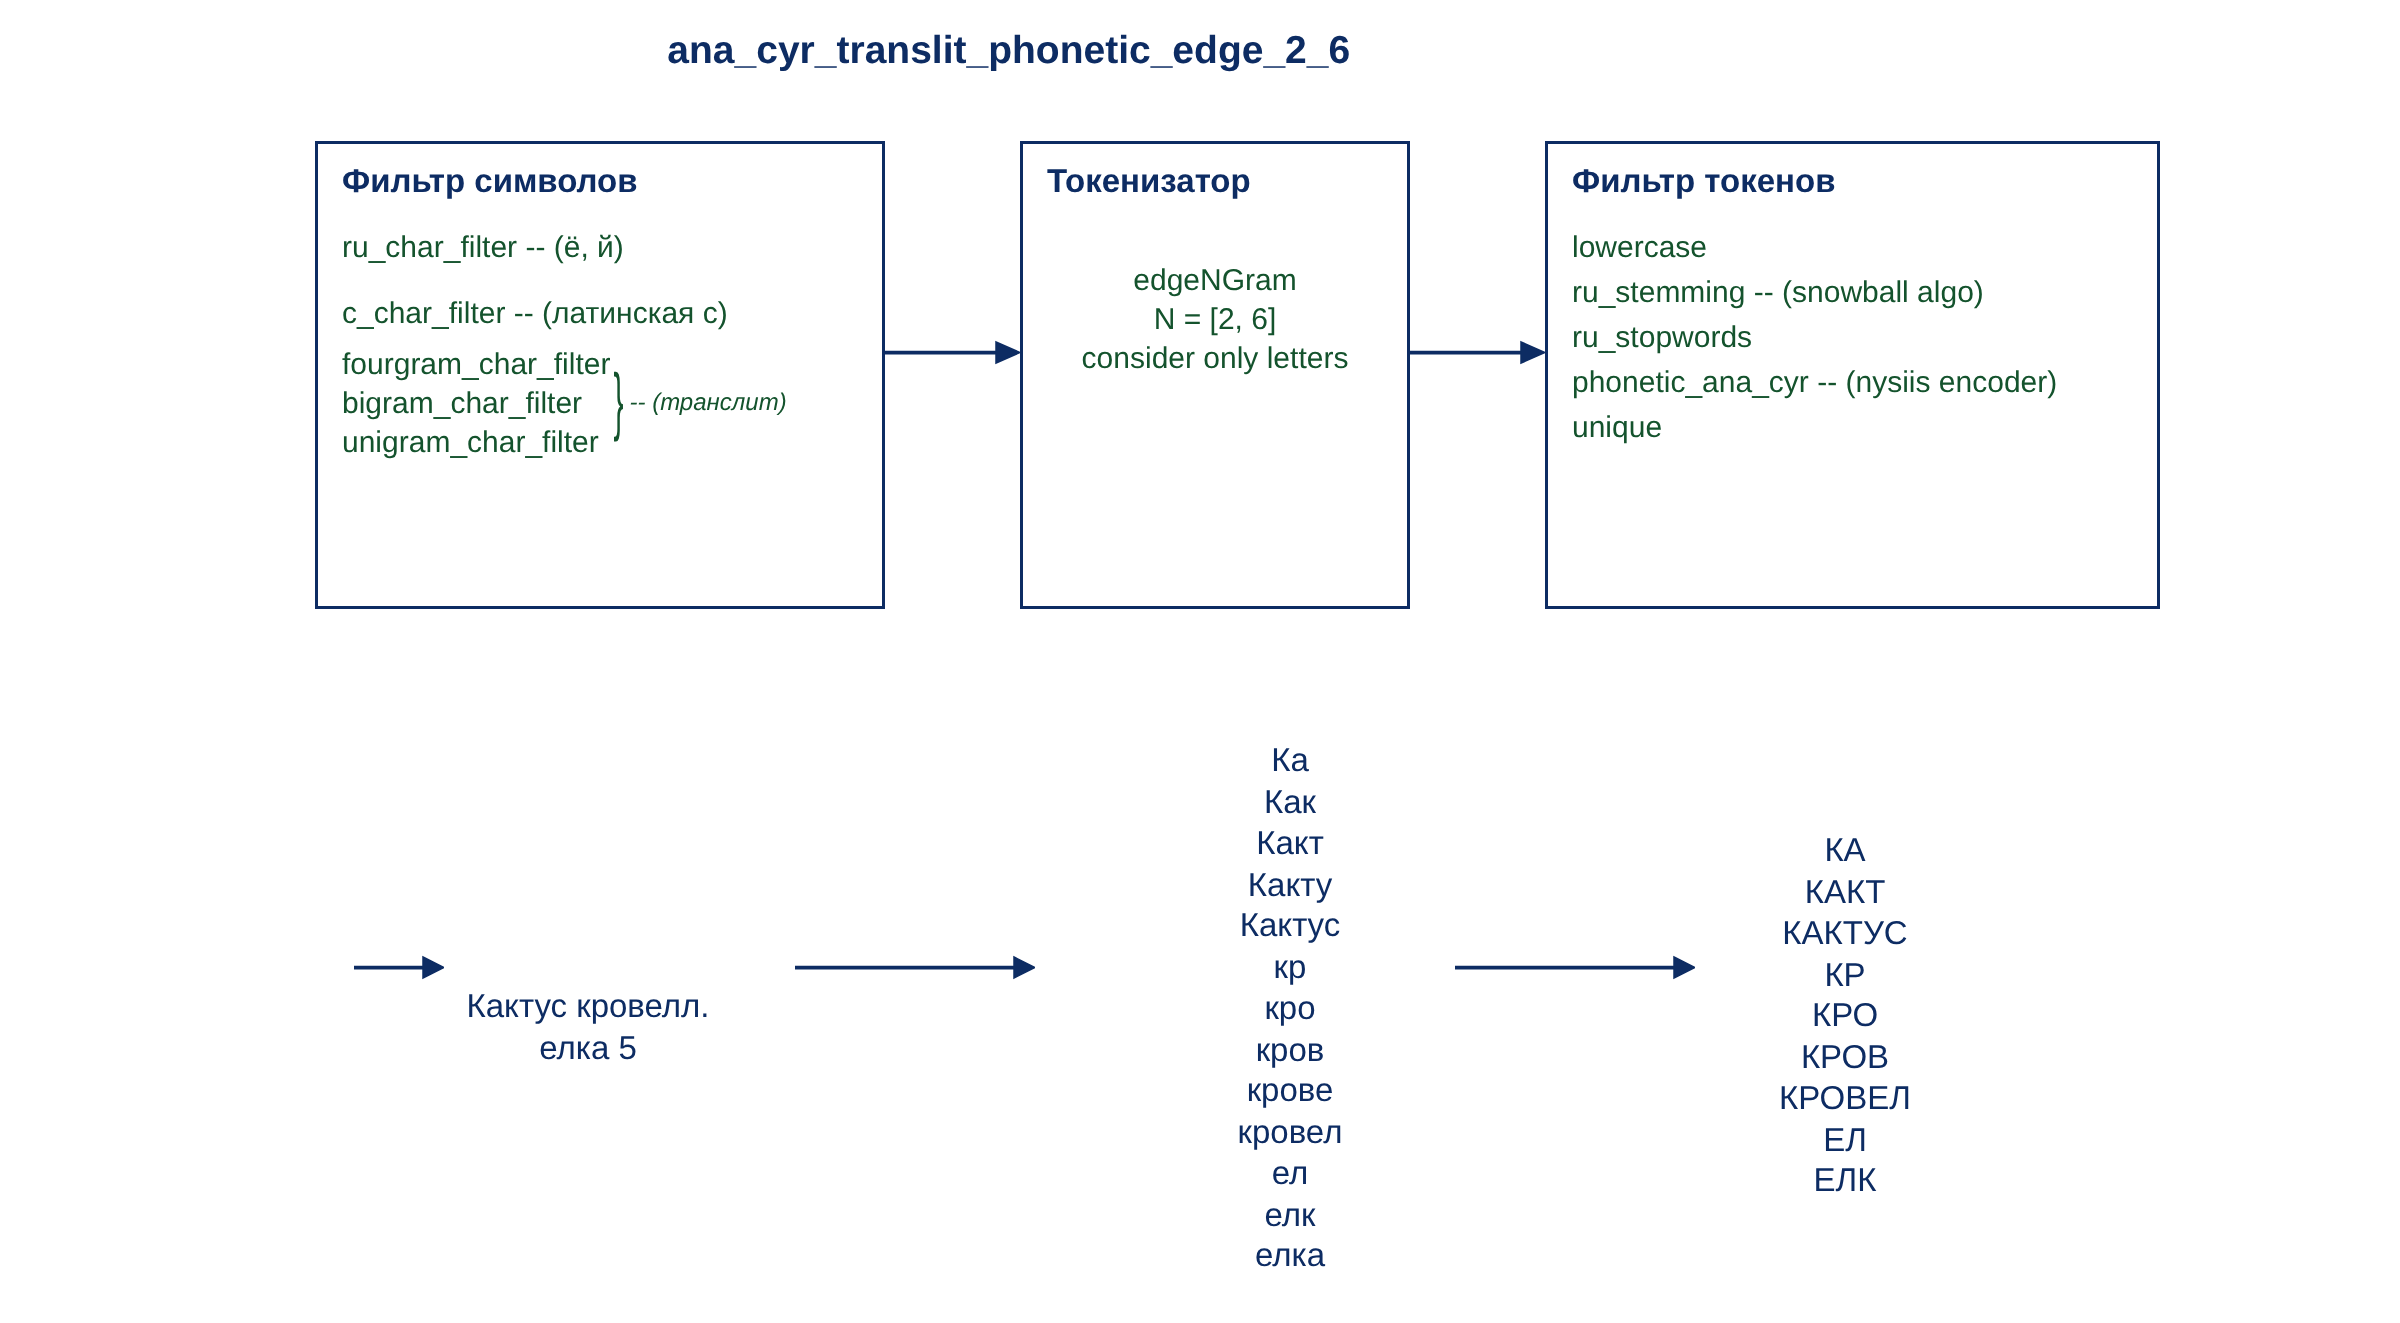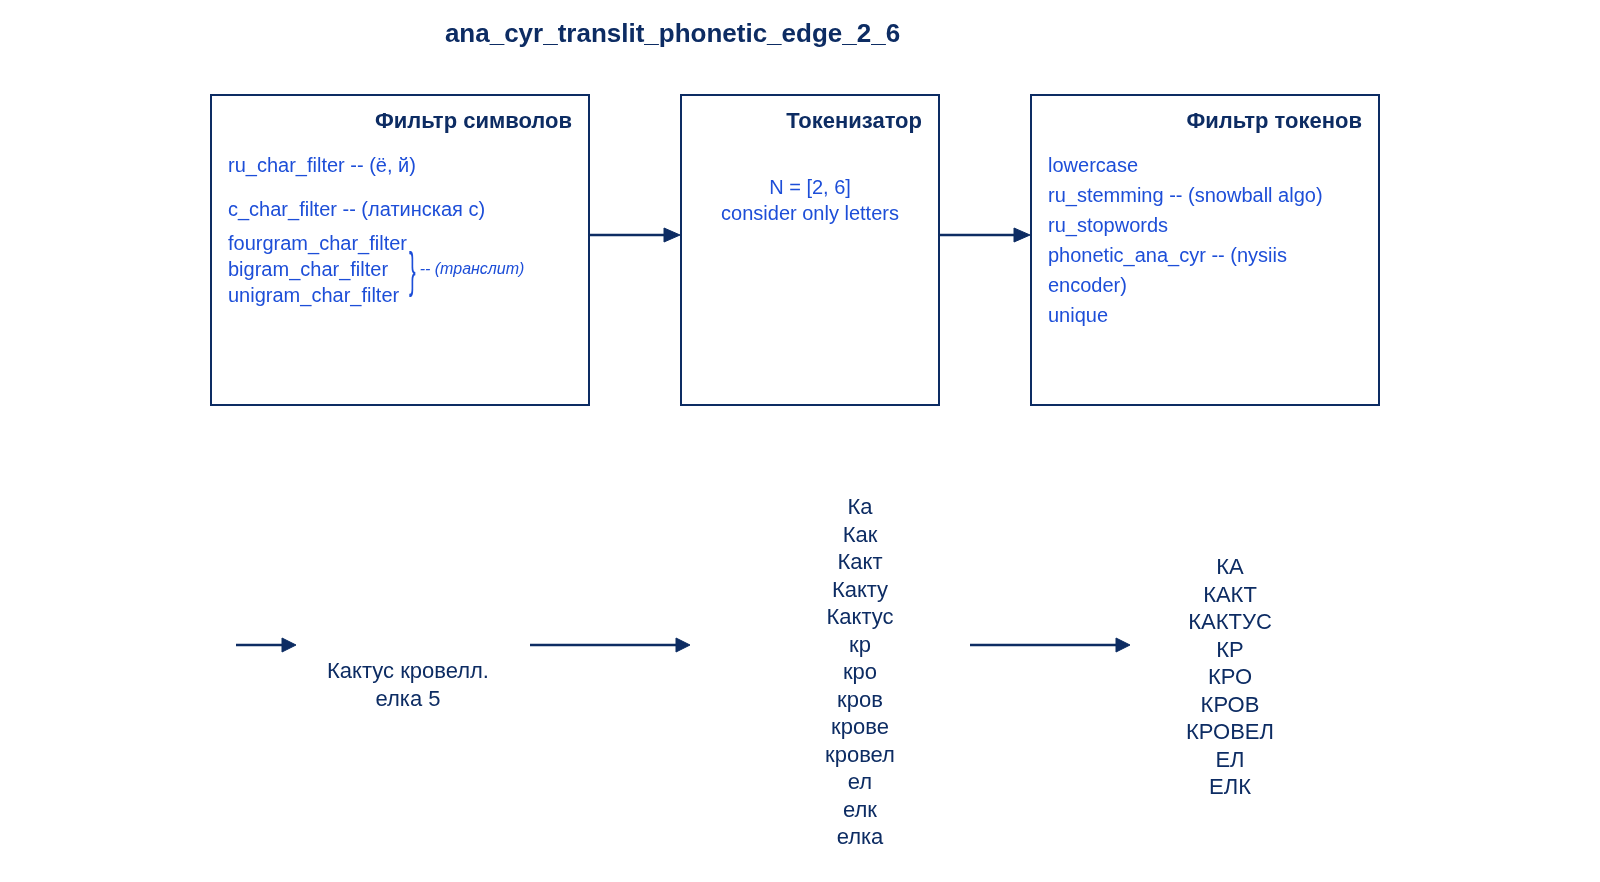--- a/index.html
+++ b/index.html
@@ -26,30 +26,30 @@
     font-weight: 700;
     color: #0d2c63;
   }
   .box {
     position: absolute;
     border: 2px solid #0d2c63;
     box-sizing: border-box;
     padding: 12px 16px 16px 16px;
   }
   .box-title {
-    text-align: right;
+    text-align: left;
     font-weight: 700;
     font-size: 22px;
     margin-bottom: 16px;
     color: #0d2c63;
   }
   .box-body {
     font-size: 20px;
     line-height: 1.5;
-    color: #1d4ed8;
+    color: #14532d;
   }
   .tight { line-height: 1.3; }
   .centered-body { text-align: center; margin-top: 40px; }
   .translit-group {
     display: flex;
     align-items: center;
     margin-top: 6px;
   }
   .translit-names { display: flex; flex-direction: column; }
   .translit-brace {
@@ -106,48 +106,49 @@
   </div>
 
   <svg class="arrow" style="left:590px; top:220px; width:90px; height:30px;">
     <line x1="0" y1="15" x2="74" y2="15" stroke-width="2.5"></line>
     <polygon points="74,8 90,15 74,22"></polygon>
   </svg>
 
   <div class="box" style="left:680px; top:94px; width:260px; height:312px;">
     <div class="box-title">Токенизатор</div>
     <div class="box-body centered-body tight">
+      <div>edgeNGram</div>
       <div>N = [2, 6]</div>
       <div>consider only letters</div>
     </div>
   </div>
 
   <svg class="arrow" style="left:940px; top:220px; width:90px; height:30px;">
     <line x1="0" y1="15" x2="74" y2="15" stroke-width="2.5"></line>
     <polygon points="74,8 90,15 74,22"></polygon>
   </svg>
 
-  <div class="box" style="left:1030px; top:94px; width:350px; height:312px;">
+  <div class="box" style="left:1030px; top:94px; width:410px; height:312px;">
     <div class="box-title">Фильтр токенов</div>
     <div class="box-body">
       <div>lowercase</div>
       <div>ru_stemming -- (snowball algo)</div>
       <div>ru_stopwords</div>
       <div>phonetic_ana_cyr -- (nysiis encoder)</div>
       <div>unique</div>
     </div>
   </div>
 
 
   <svg class="arrow" style="left:236px; top:633px; width:60px; height:24px;">
     <line x1="0" y1="12" x2="46" y2="12" stroke-width="2.5"></line>
     <polygon points="46,5 60,12 46,19"></polygon>
   </svg>
 
-  <div class="ex" style="left:298px; top:614px; width:220px; white-space:pre-line;">Кактус кровелл.
+  <div class="ex" style="left:282px; top:614px; width:220px; white-space:pre-line;">Кактус кровелл.
 елка 5</div>
 
   <svg class="arrow" style="left:530px; top:633px; width:160px; height:24px;">
     <line x1="0" y1="12" x2="146" y2="12" stroke-width="2.5"></line>
     <polygon points="146,5 160,12 146,19"></polygon>
   </svg>
 
   <div class="ex" style="left:760px; top:450px; width:200px;">
     <div>Ка</div>
     <div>Как</div>

